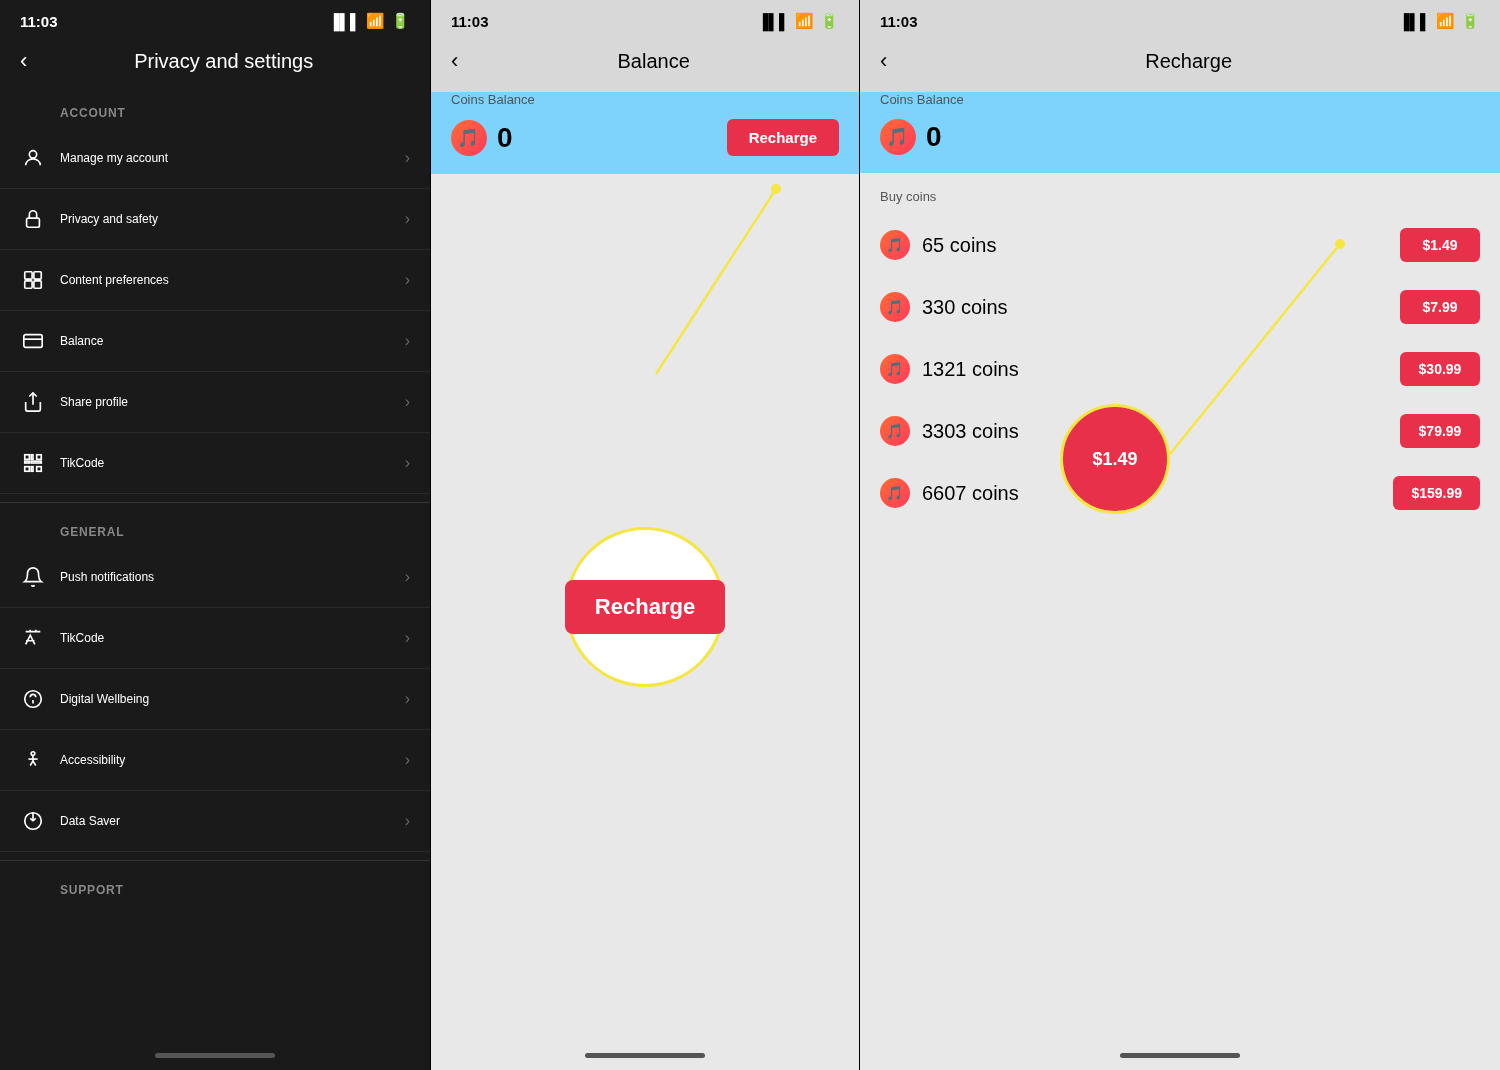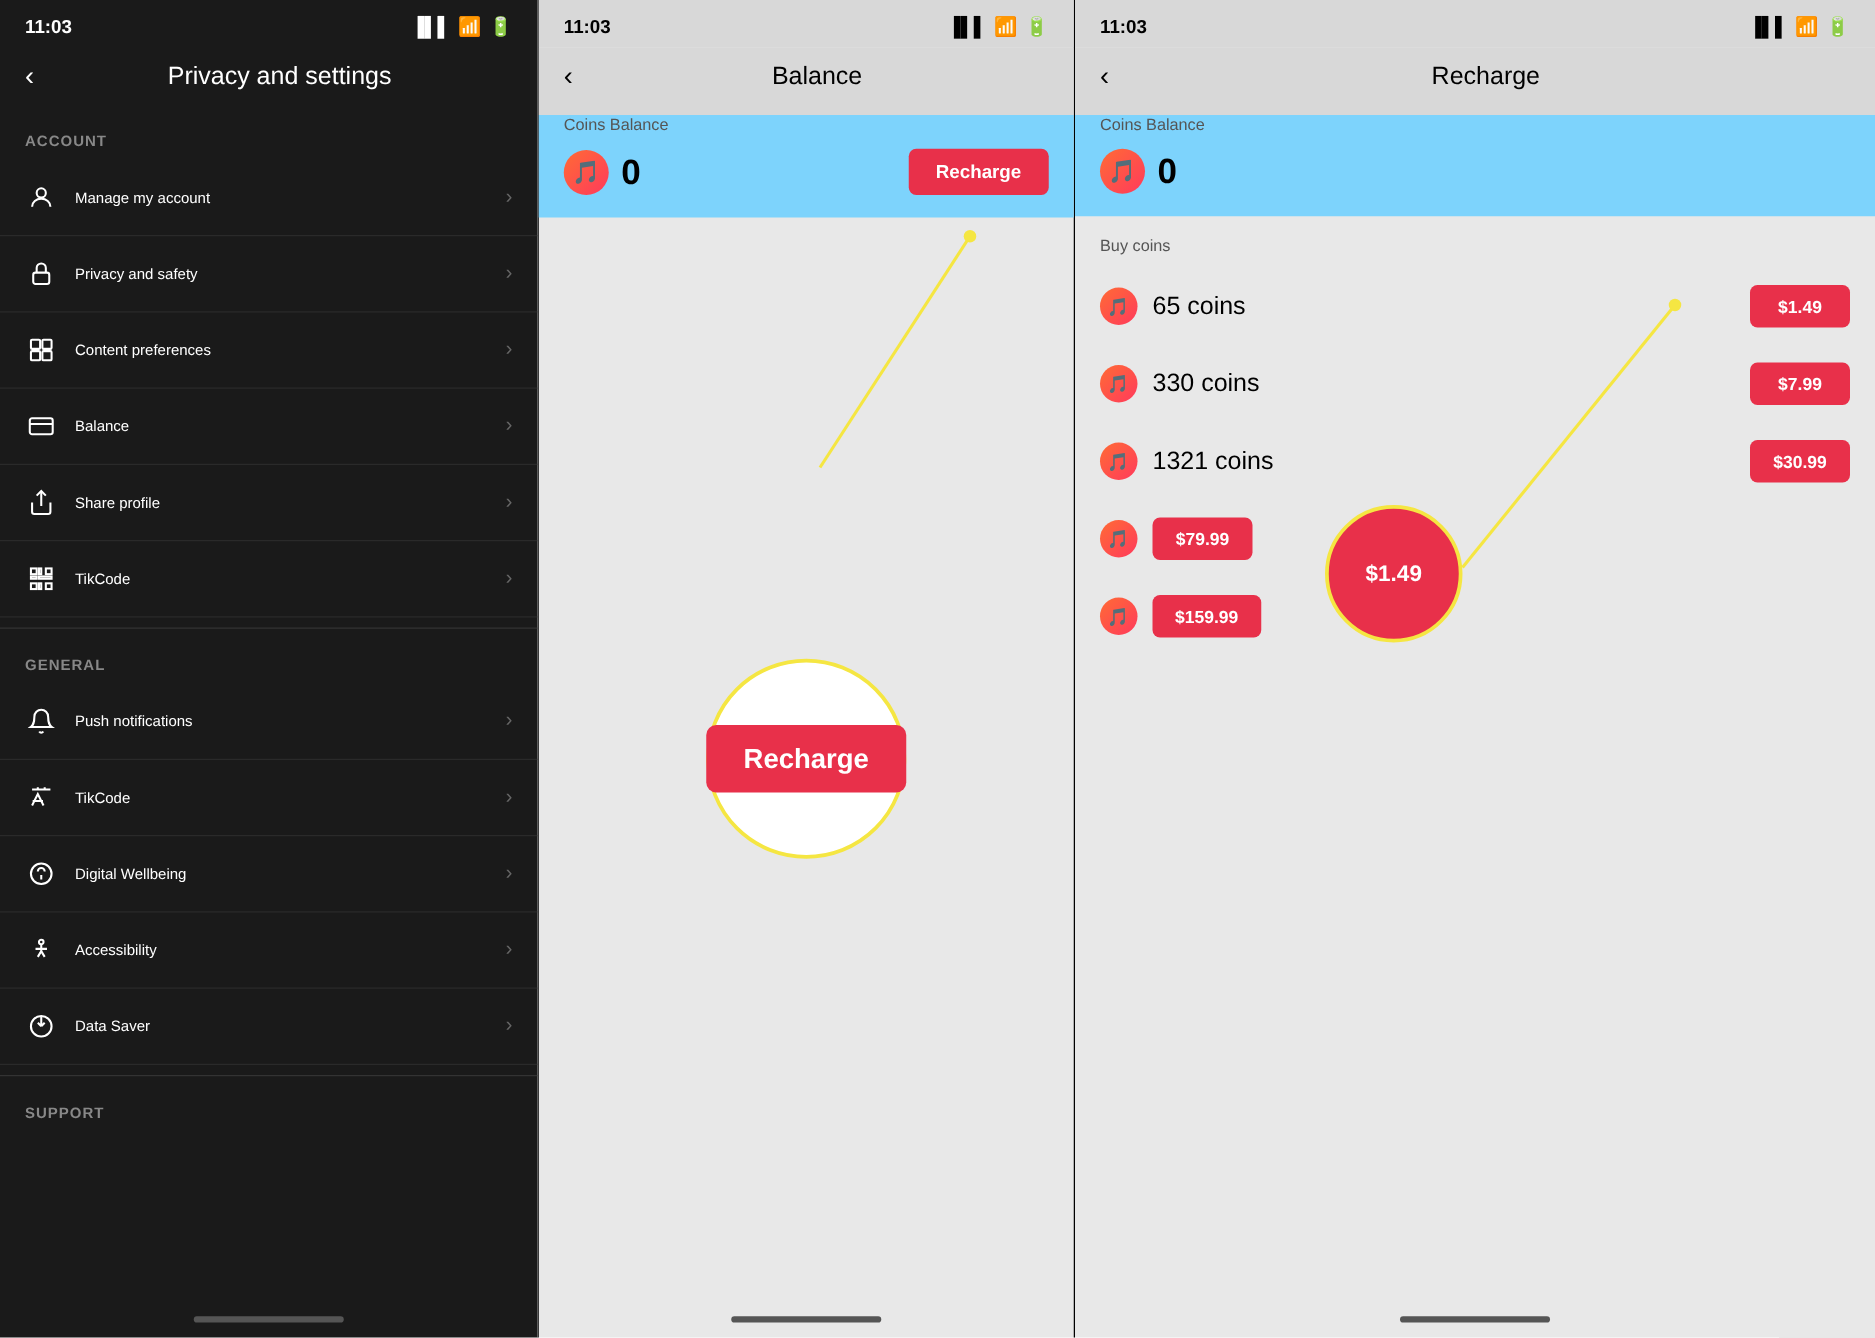--- a/index.html
+++ b/index.html
@@ -61,20 +61,21 @@
       flex: 1;
       text-align: center;
     }
 
     .section-label {
       font-size: 12px;
       color: #888;
       font-weight: 600;
       letter-spacing: 0.8px;
       padding: 14px 20px 8px;
+      margin-left: 40px;
     }
 
     .menu-item {
       display: flex;
       align-items: center;
       padding: 17px 20px;
       cursor: pointer;
       border-bottom: 1px solid #2a2a2a;
     }
     .menu-icon {
@@ -502,25 +503,27 @@
     </div>
 
     <div class="coin-option">
       <div class="coin-option-icon">🎵</div>
       <span class="coin-option-name">1321 coins</span>
       <button class="coin-price-btn">$30.99</button>
     </div>
 
     <div class="coin-option" style="position:relative;">
       <div class="coin-option-icon">🎵</div>
+      <span class="coin-option-name">3303 coins</span>
       <button class="coin-price-btn">$79.99</button>
     </div>
 
     <div class="coin-option">
       <div class="coin-option-icon">🎵</div>
+      <span class="coin-option-name">6607 coins</span>
       <button class="coin-price-btn">$159.99</button>
     </div>
 
     <svg style="position:absolute;top:0;left:0;width:100%;height:100%;pointer-events:none;z-index:5;">
 
       <line x1="480" y1="30" x2="310" y2="240" stroke="#f5e642" stroke-width="2.5"></line>
       <circle cx="480" cy="30" r="5" fill="#f5e642"></circle>
     </svg>
 
     <div style="position:absolute;left:200px;top:190px;width:110px;height:110px;border-radius:50%;border:3px solid #f5e642;background:#e8304a;display:flex;align-items:center;justify-content:center;z-index:10;">

